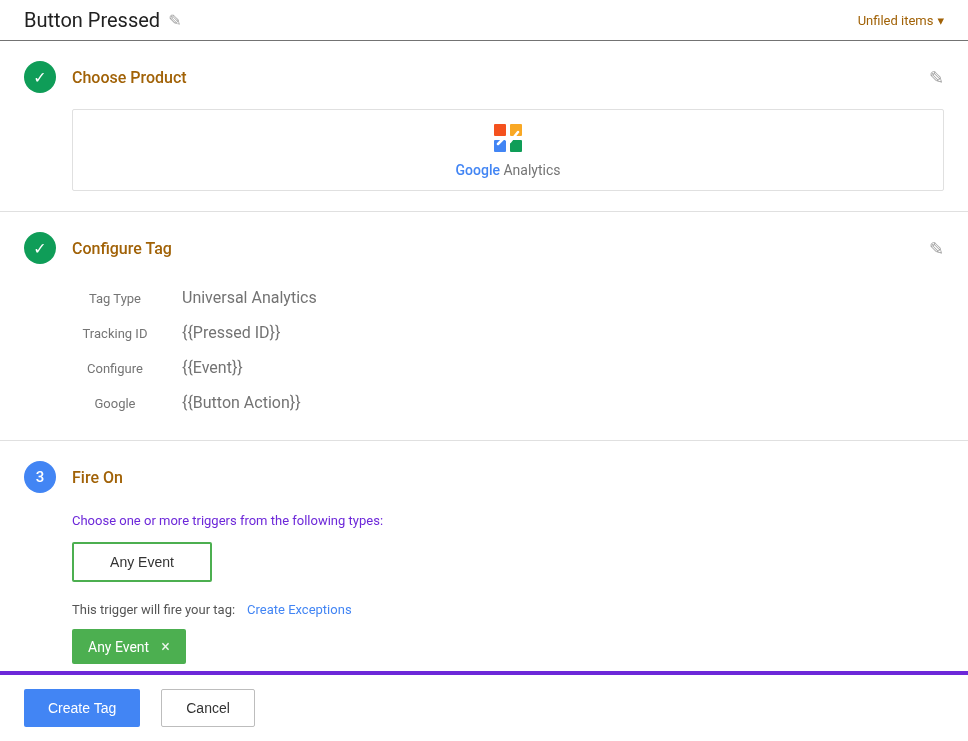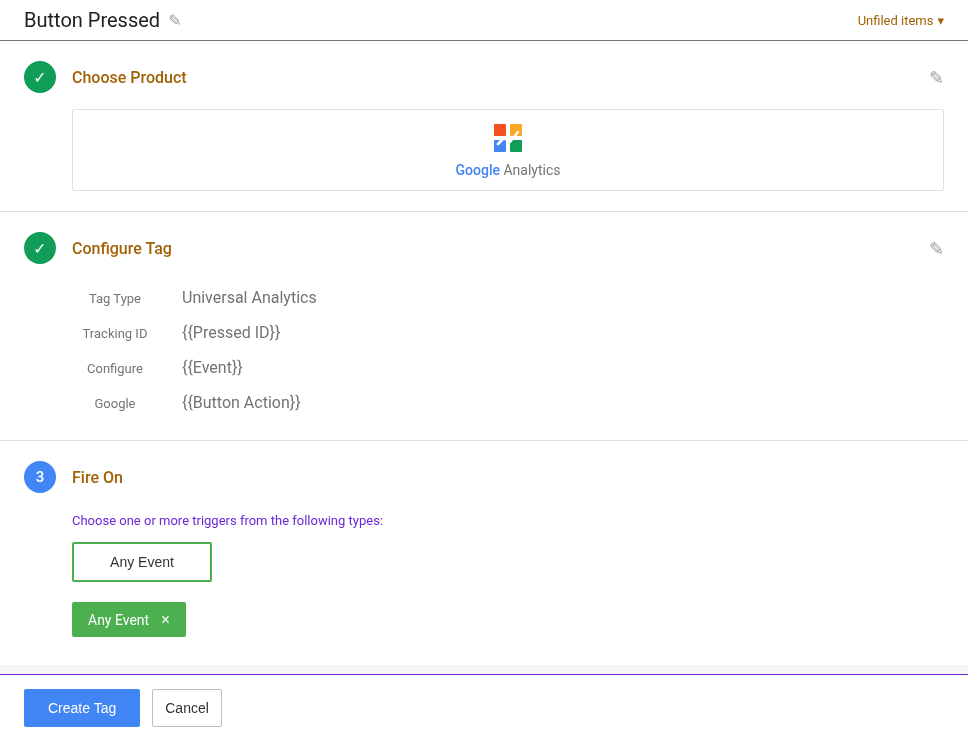--- a/index.html
+++ b/index.html
@@ -218,40 +218,40 @@
       font-size: 16px;
       opacity: 0.9;
     }
     
     .footer {
       position: fixed;
       bottom: 0;
       left: 0;
       right: 0;
       background: #fff;
-      border-top: 1px solid #6d28d9;
+      border-top: 4px solid #6d28d9;
       padding: 14px 24px;
       display: flex;
-      gap: 12px;
+      gap: 21px;
     }
     .btn-create {
       background: #4285f4;
       color: #fff;
       border: none;
       padding: 10px 24px;
       font-size: 14px;
       border-radius: 2px;
       cursor: pointer;
       font-weight: 500;
     }
     .btn-cancel {
       background: #fff;
       color: #333;
       border: 1px solid #bdbdbd;
-      padding: 10px 12px;
+      padding: 10px 24px;
       font-size: 14px;
       border-radius: 2px;
       cursor: pointer;
     }
   </style>
 </head>
 <body>
 
 <div class="top-bar">
   <div class="top-bar-title">
@@ -335,20 +335,24 @@
         <span>3</span>
       </div>
       <span class="section-title">Fire On</span>
     </div>
     <div class="triggers-label">Choose one or more triggers from the following types:</div>
     <div class="trigger-buttons">
       <button class="trigger-btn selected">
         <span>Any Event</span>
       </button>
     </div>
+    <div class="this-trigger-row">
+      <span class="this-trigger-label">This trigger will fire your tag:</span>
+      <a class="create-exceptions-link">Create Exceptions</a>
+    </div>
     <div class="trigger-tag">
       <span>Any Event</span>
       <span class="trigger-tag-close">×</span>
     </div>
   </div>
 
 </div>
 
 <div class="footer">
   <button class="btn-create">Create Tag</button>

